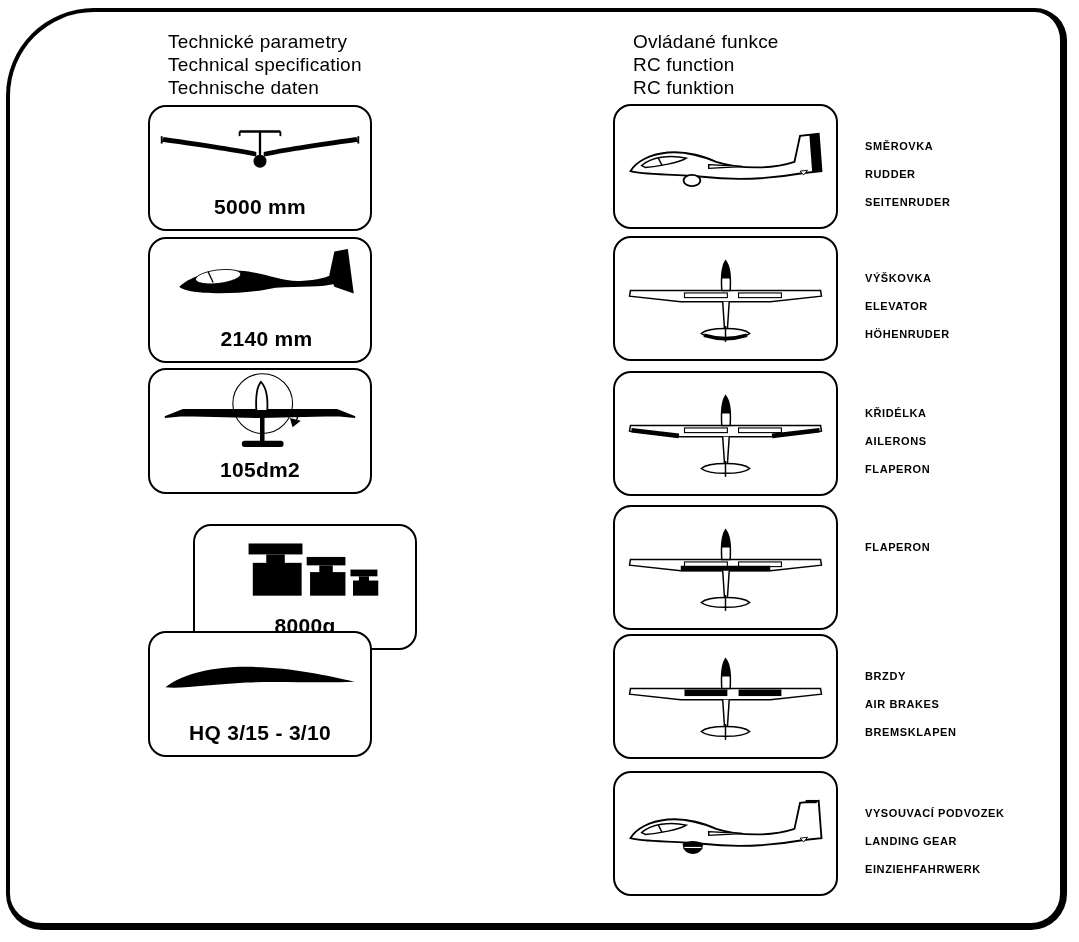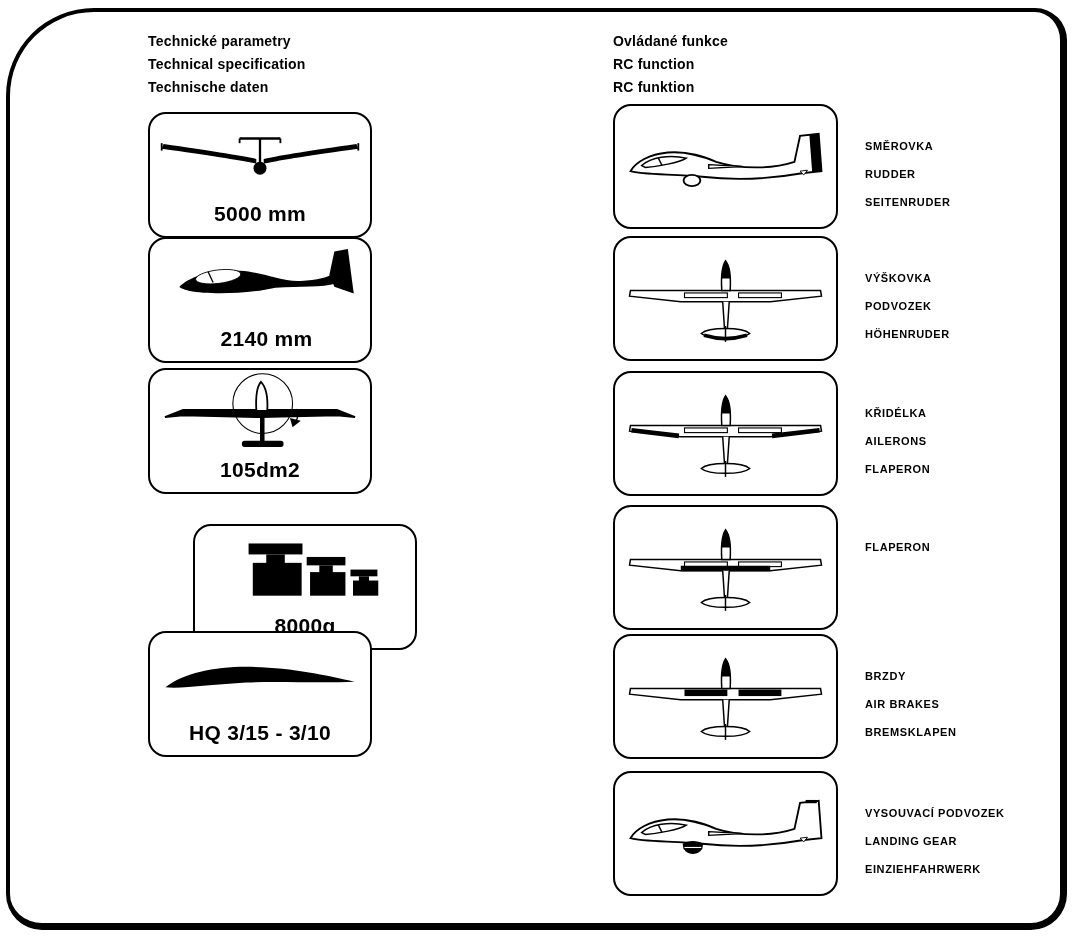--- a/index.html
+++ b/index.html
@@ -2,21 +2,21 @@
 <html><head>
 <meta charset="utf-8">
 <style>
   html,body{margin:0;padding:0;background:#ffffff;}
   body{width:1079px;height:942px;position:relative;font-family:"Liberation Sans",sans-serif;color:#000;}
   .frame{
     position:absolute;left:6px;top:8px;width:1061px;height:922px;
     border:4px solid #000;border-right-width:7px;border-bottom-width:7px;
     border-radius:88px 32px 36px 36px;background:#fff;box-sizing:border-box;
   }
-  .section-title{position:absolute;font-weight:bold;font-size:14px;line-height:23px;letter-spacing:.2px;}
+  .section-title{position:absolute;font-weight:normal;font-size:19px;line-height:23px;letter-spacing:.2px;margin-left:20px;}
   .title-left{left:148px;top:30px;}
   .title-right{left:613px;top:30px;}
   .spec-box{
     position:absolute;left:148px;width:224px;height:126px;box-sizing:border-box;
     border:2px solid #000;border-radius:18px;background:#fff;
     display:flex;flex-direction:column;align-items:center;justify-content:flex-end;
   }
   .spec-box .img{flex:1;display:flex;align-items:center;justify-content:center;width:100%;}
   .spec-value{font-weight:bold;font-size:21px;margin-bottom:10px;letter-spacing:.3px;}
   .fn-row{position:absolute;left:613px;width:460px;}
@@ -33,21 +33,21 @@
 <body>
 
 <div class="frame"></div>
 
 <div class="section-title title-left">
   <div>Technické parametry</div>
   <div>Technical specification</div>
   <div>Technische daten</div>
 </div>
 
-<div class="spec-box" style="top:112px;">
+<div class="spec-box" style="top:105px;">
   <div class="img">
     <svg width="204" height="72" viewBox="0 0 220 70">
       <path d="M4,25 C55,32 86,37 106,41 L106,36 C86,32 55,27 6,20 Z" fill="#000"></path>
       <path d="M216,25 C165,32 134,37 114,41 L114,36 C134,32 165,27 214,20 Z" fill="#000"></path>
       <line x1="4" y1="19" x2="4" y2="27" stroke="#000" stroke-width="2"></line>
       <line x1="216" y1="19" x2="216" y2="27" stroke="#000" stroke-width="2"></line>
       <line x1="88" y1="14" x2="132" y2="14" stroke="#000" stroke-width="2.5"></line>
       <line x1="88" y1="14" x2="88" y2="19" stroke="#000" stroke-width="2"></line>
       <line x1="132" y1="14" x2="132" y2="19" stroke="#000" stroke-width="2"></line>
       <line x1="110" y1="14" x2="110" y2="44" stroke="#000" stroke-width="2.5"></line>
@@ -144,21 +144,21 @@
       <path d="M110,14 C106,20 105,30 106,46 L115,46 C116,30 115,20 110,14 Z" fill="#fff" stroke="#000" stroke-width="1.6"></path>
       <path d="M110,14 C107,19 106,26 106,33 L115,33 C115,26 114,19 110,14 Z" fill="#000"></path>
       <path d="M107,58 L109,88 L112,88 L114,58" fill="#fff" stroke="#000" stroke-width="1.6"></path>
       <path d="M84,92 C92,85 128,85 136,92 C128,99 92,99 84,92 Z" fill="#fff" stroke="#000" stroke-width="1.6"></path>
       <path d="M87,94 Q110,101 133,94" stroke="#000" stroke-width="4" fill="none"></path>
       <line x1="110" y1="84" x2="110" y2="101" stroke="#000" stroke-width="1.6"></line>
     </svg>
   </div>
   <div class="fn-labels">
     <div>VÝŠKOVKA</div>
-    <div>PODVOZEK</div>
+    <div>ELEVATOR</div>
     <div>HÖHENRUDER</div>
   </div>
 </div>
 
 <div class="fn-row" style="top:371px;">
   <div class="fn-box">
     <svg width="205" height="108" viewBox="0 0 220 110">
       <path d="M8,46 L212,46 L213,52 L158,58 L62,58 L7,52 Z" fill="#fff" stroke="#000" stroke-width="1.6"></path>
       <rect x="66" y="48.5" width="46" height="5" fill="#fff" stroke="#000" stroke-width="1.2"></rect>
       <rect x="124" y="48.5" width="46" height="5" fill="#fff" stroke="#000" stroke-width="1.2"></rect>

